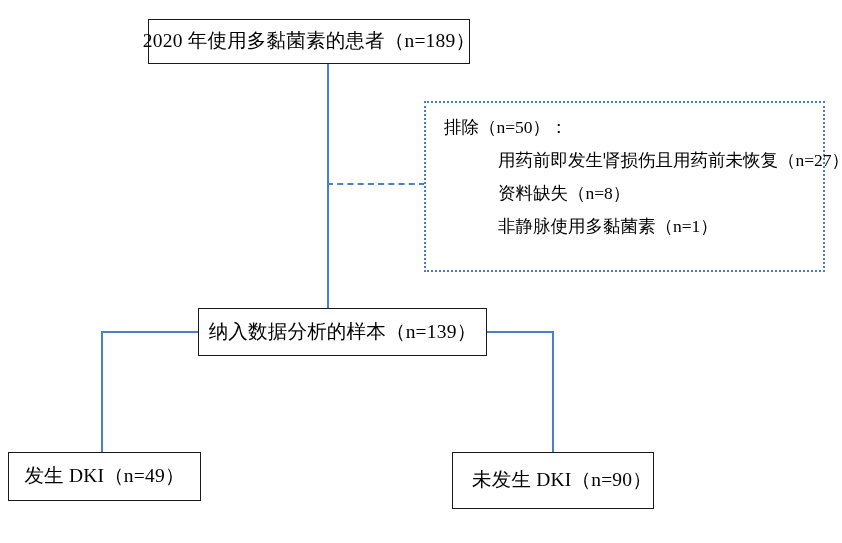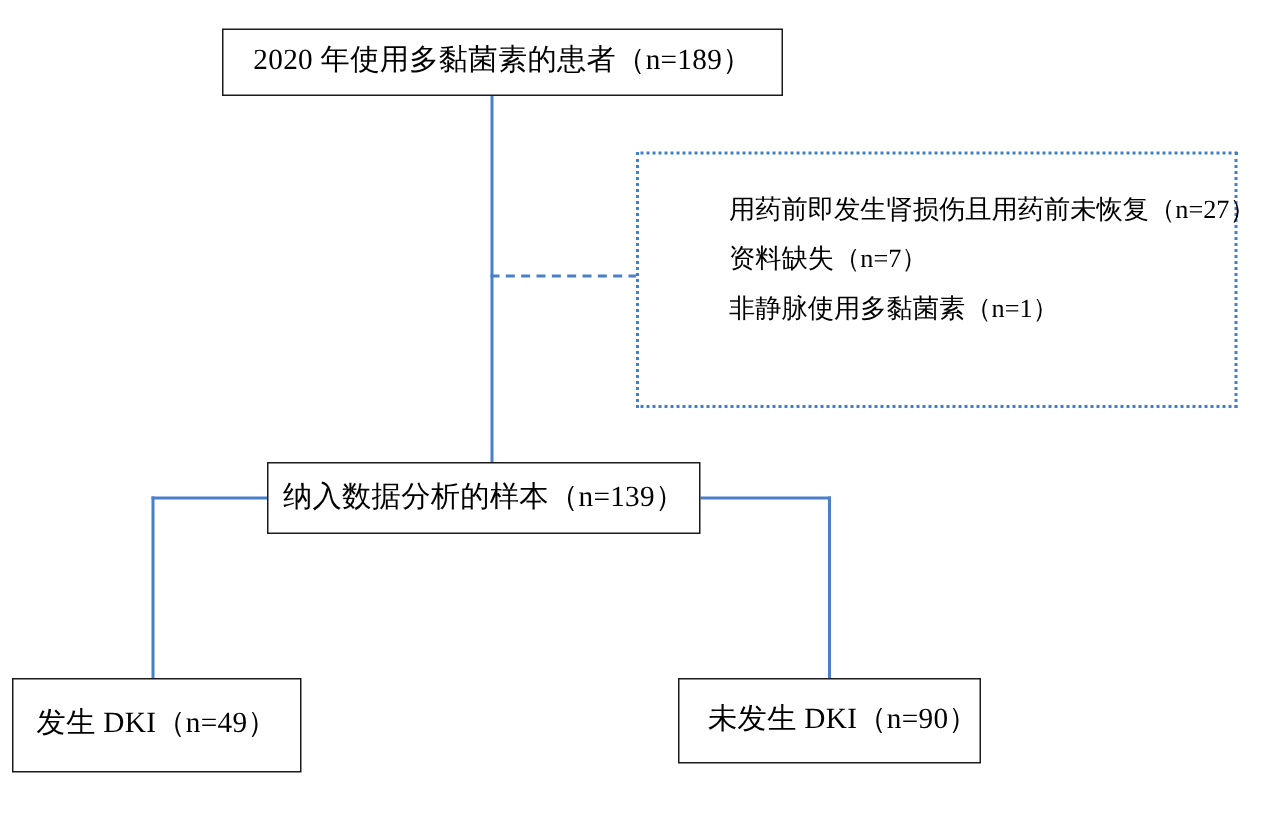--- a/index.html
+++ b/index.html
@@ -31,23 +31,23 @@
     text-align: center;
     z-index: 3;
   }
   .node-text {
     font-size: 19.5px;
     line-height: 1.25;
     letter-spacing: 0.2px;
     white-space: nowrap;
   }
 
-  #node-enrolled { left: 148px;  top: 19px;  width: 374px; height: 45px; }
-  #node-analyzed { left: 178px;  top: 308px; width: 289px; height: 48px; text-align: center; }
-  #node-aki-yes  { left: 8px;    top: 452px; width: 193px; height: 63px; }
+  #node-enrolled { left: 148px;  top: 19px;  width: 322px; height: 45px; }
+  #node-analyzed { left: 198px;  top: 308px; width: 289px; height: 48px; text-align: center; }
+  #node-aki-yes  { left: 8px;    top: 452px; width: 193px; height: 49px; }
   #node-aki-no   { left: 452px;  top: 452px; width: 202px; height: 57px; padding-left: 18px; }
 
   
   #panel-excluded {
     position: absolute;
     left: 424px;
     top: 101px;
     width: 401px;
     height: 171px;
     box-sizing: border-box;
@@ -55,21 +55,21 @@
     background: #ffffff;
     z-index: 3;
     padding: 14px 0 0 18px;
   }
   .excl-title {
     font-size: 17.5px;
     line-height: 1.2;
     white-space: nowrap;
   }
   .excl-list {
-    margin: 0;
+    margin: 12px;
     padding: 0;
     list-style: none;
   }
   .excl-item {
     font-size: 17.5px;
     line-height: 1.2;
     white-space: nowrap;
     margin-top: 12px;
     padding-left: 42px;
   }
@@ -110,23 +110,24 @@
   <div class="conn-dashed" id="conn-exclusion-link"></div>
   <div class="conn conn-h" id="conn-split-bar"></div>
   <div class="conn conn-v" id="conn-branch-left"></div>
   <div class="conn conn-v" id="conn-branch-right"></div>
 
   <div class="node" id="node-enrolled">
     <span class="node-text">2020 年使用多黏菌素的患者（n=189）</span>
   </div>
 
   <div id="panel-excluded">
+    <div class="excl-title">排除（n=50）：</div>
     <ul class="excl-list">
       <li class="excl-item">用药前即发生肾损伤且用药前未恢复（n=27）</li>
-      <li class="excl-item">资料缺失（n=7）</li>
+      <li class="excl-item">资料缺失（n=8）</li>
       <li class="excl-item">非静脉使用多黏菌素（n=1）</li>
     </ul>
   </div>
 
   <div class="node" id="node-analyzed">
     <span class="node-text">纳入数据分析的样本（n=139）</span>
   </div>
 
   <div class="node" id="node-aki-yes">
     <span class="node-text">发生 DKI（n=49）</span>

